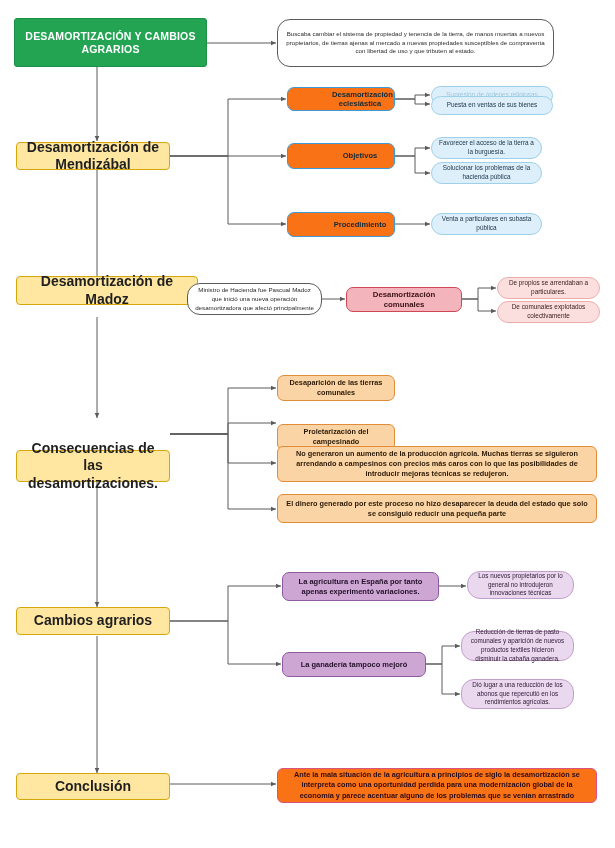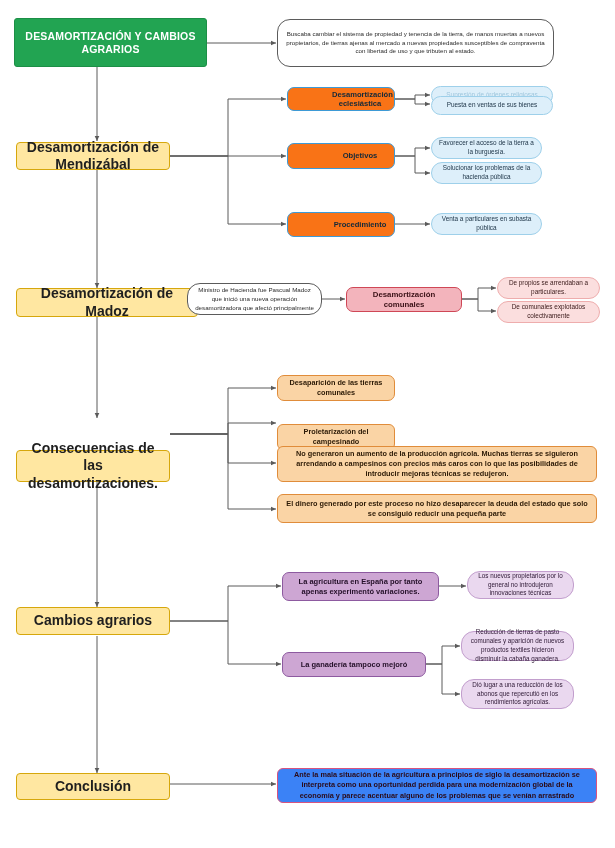--- a/index.html
+++ b/index.html
@@ -64,21 +64,21 @@
     background:#cda6d3;border:1.4px solid #8d5aa0;border-radius:7px;
     font-weight:bold;font-size:7.5px;color:#241029;
   }
   
   .n-lilacpill{
     background:#ead8ef;border:1px solid #c29ecd;border-radius:13px;
     font-size:6.3px;color:#2c1733;line-height:1.4;
   }
   
   .n-pink{
-    background:#3b82f6;border:1.4px solid #d8537f;border-radius:6px;
+    background:#f97316;border:1.4px solid #d8537f;border-radius:6px;
     font-weight:bold;font-size:7.3px;color:#2b0b18;line-height:1.38;
   }
 
   
   .n-ghost{
     background:#ddeffa;border:1px solid #9ed0ea;border-radius:13px;
     font-size:6.4px;color:#9ec6dd;line-height:1.4;
   }
 </style>
 </head>
@@ -170,21 +170,21 @@
     <span>Solucionar los problemas de la hacienda pública</span>
   </div>
 
   <div class="node n-blue" style="left:287px;top:212px;width:108px;height:25px;">
     <span>Procedimiento</span>
   </div>
   <div class="node n-bluepill" style="left:431px;top:213px;width:111px;height:22px;">
     <span>Venta a particulares en subasta pública</span>
   </div>
 
-  <div class="node n-spine" style="left:16px;top:288px;width:182px;height:29px;padding-left:6px;">
+  <div class="node n-spine" style="left:16px;top:276px;width:182px;height:29px;padding-left:6px;">
     <span>Desamortización de Madoz</span>
   </div>
 
   <div class="node n-note" style="left:187px;top:283px;width:135px;height:32px;">
     <span>Ministro de Hacienda fue Pascual Madoz que inició una nueva operación desamortizadora que afectó principalmente</span>
   </div>
 
   <div class="node n-red" style="left:346px;top:287px;width:116px;height:25px;">
     <span>Desamortización comunales</span>
   </div>

